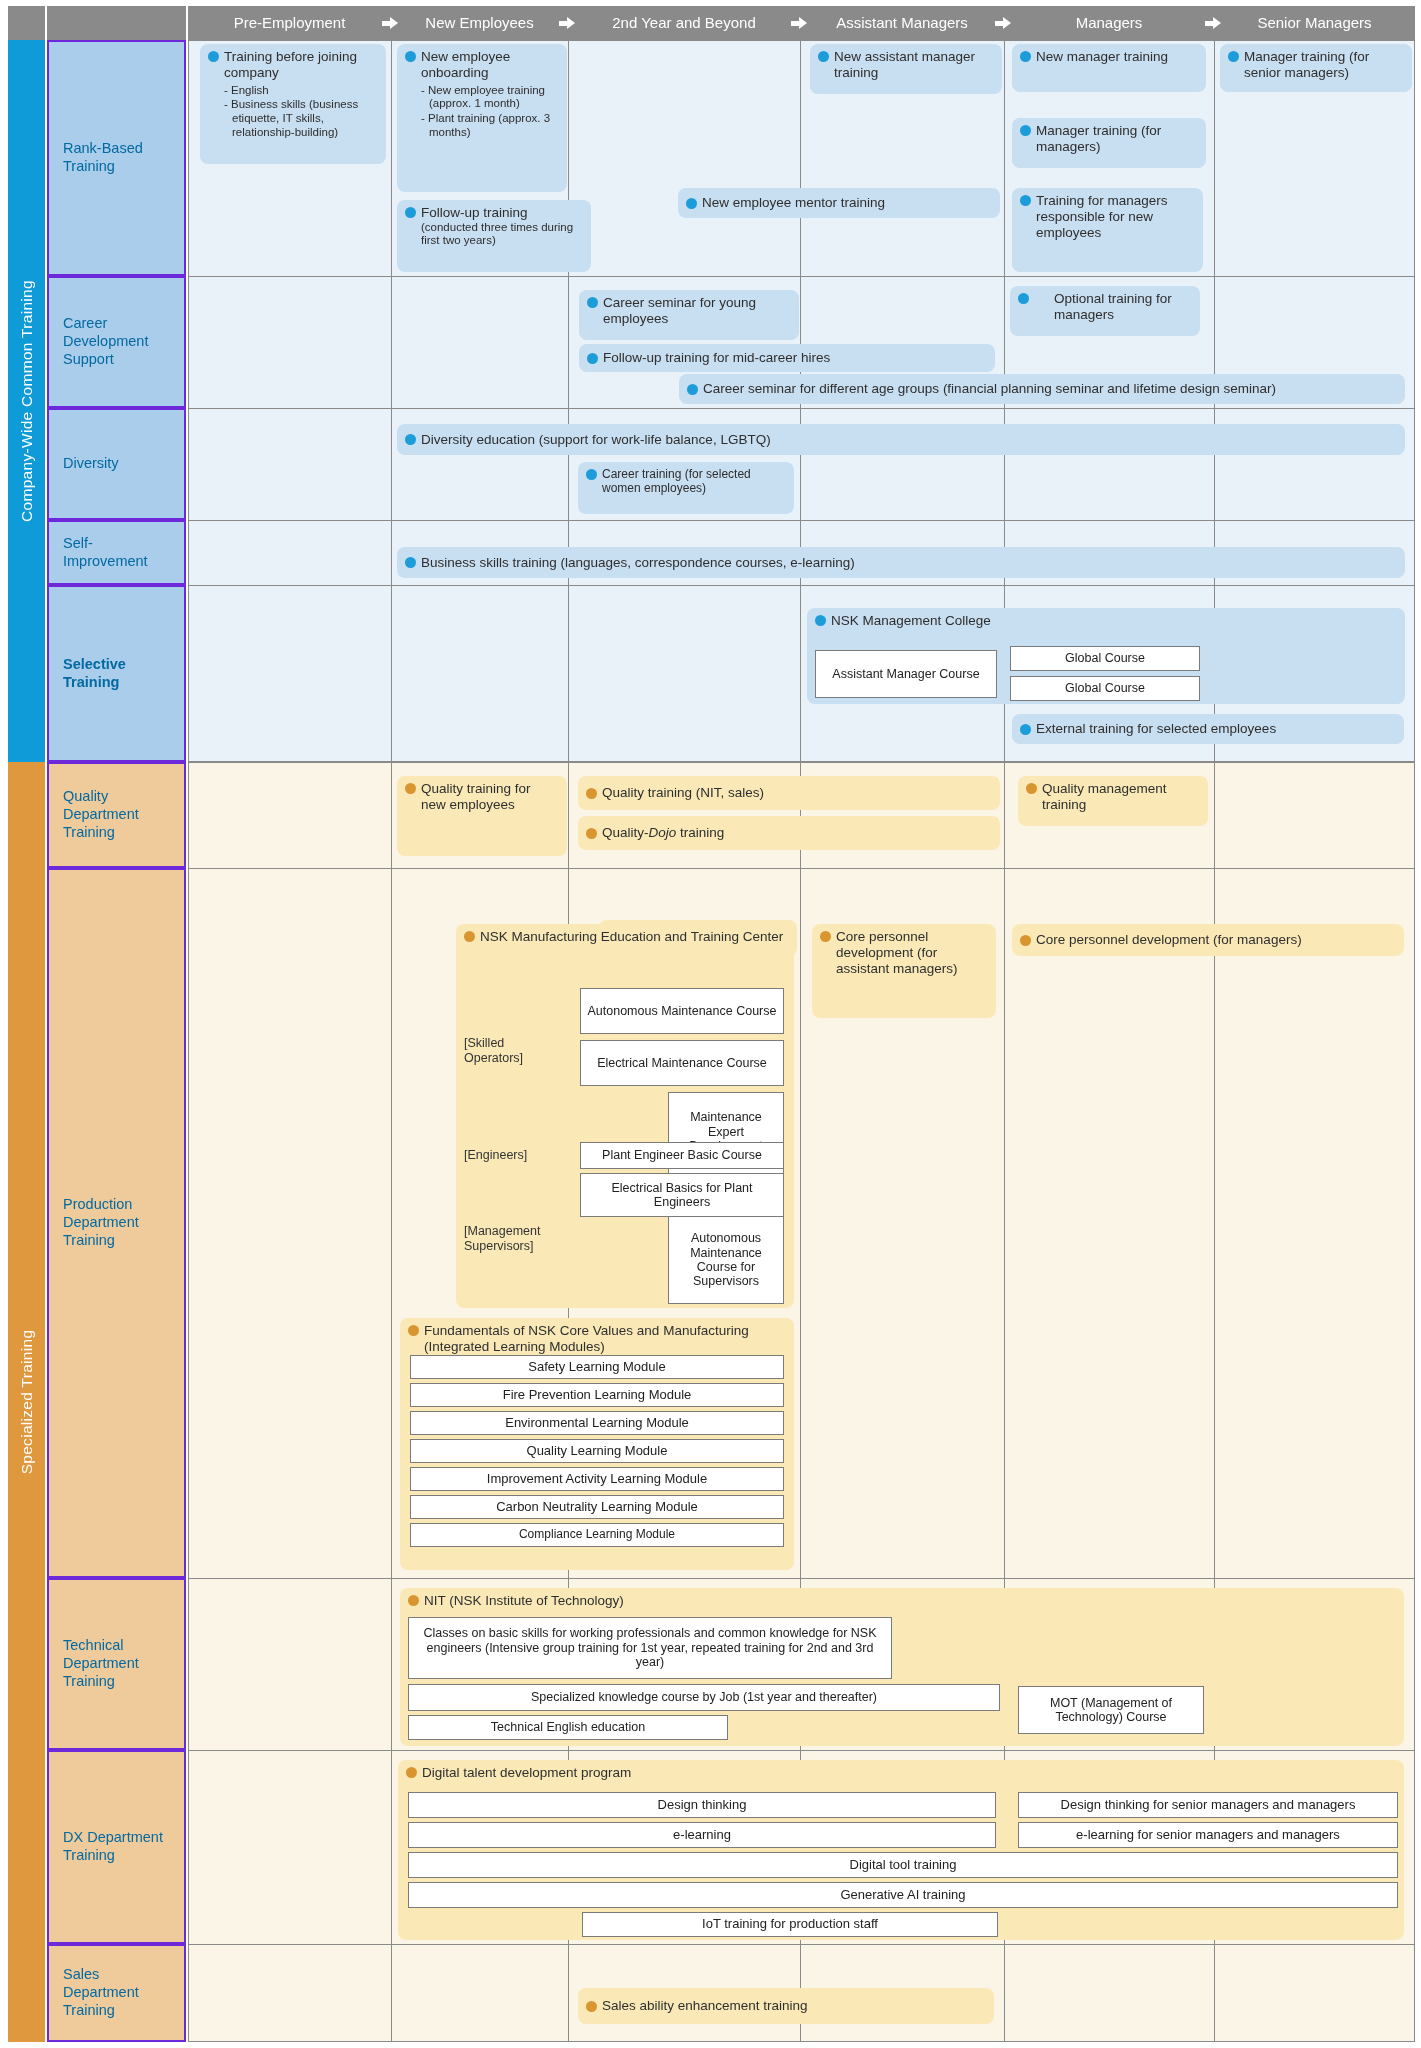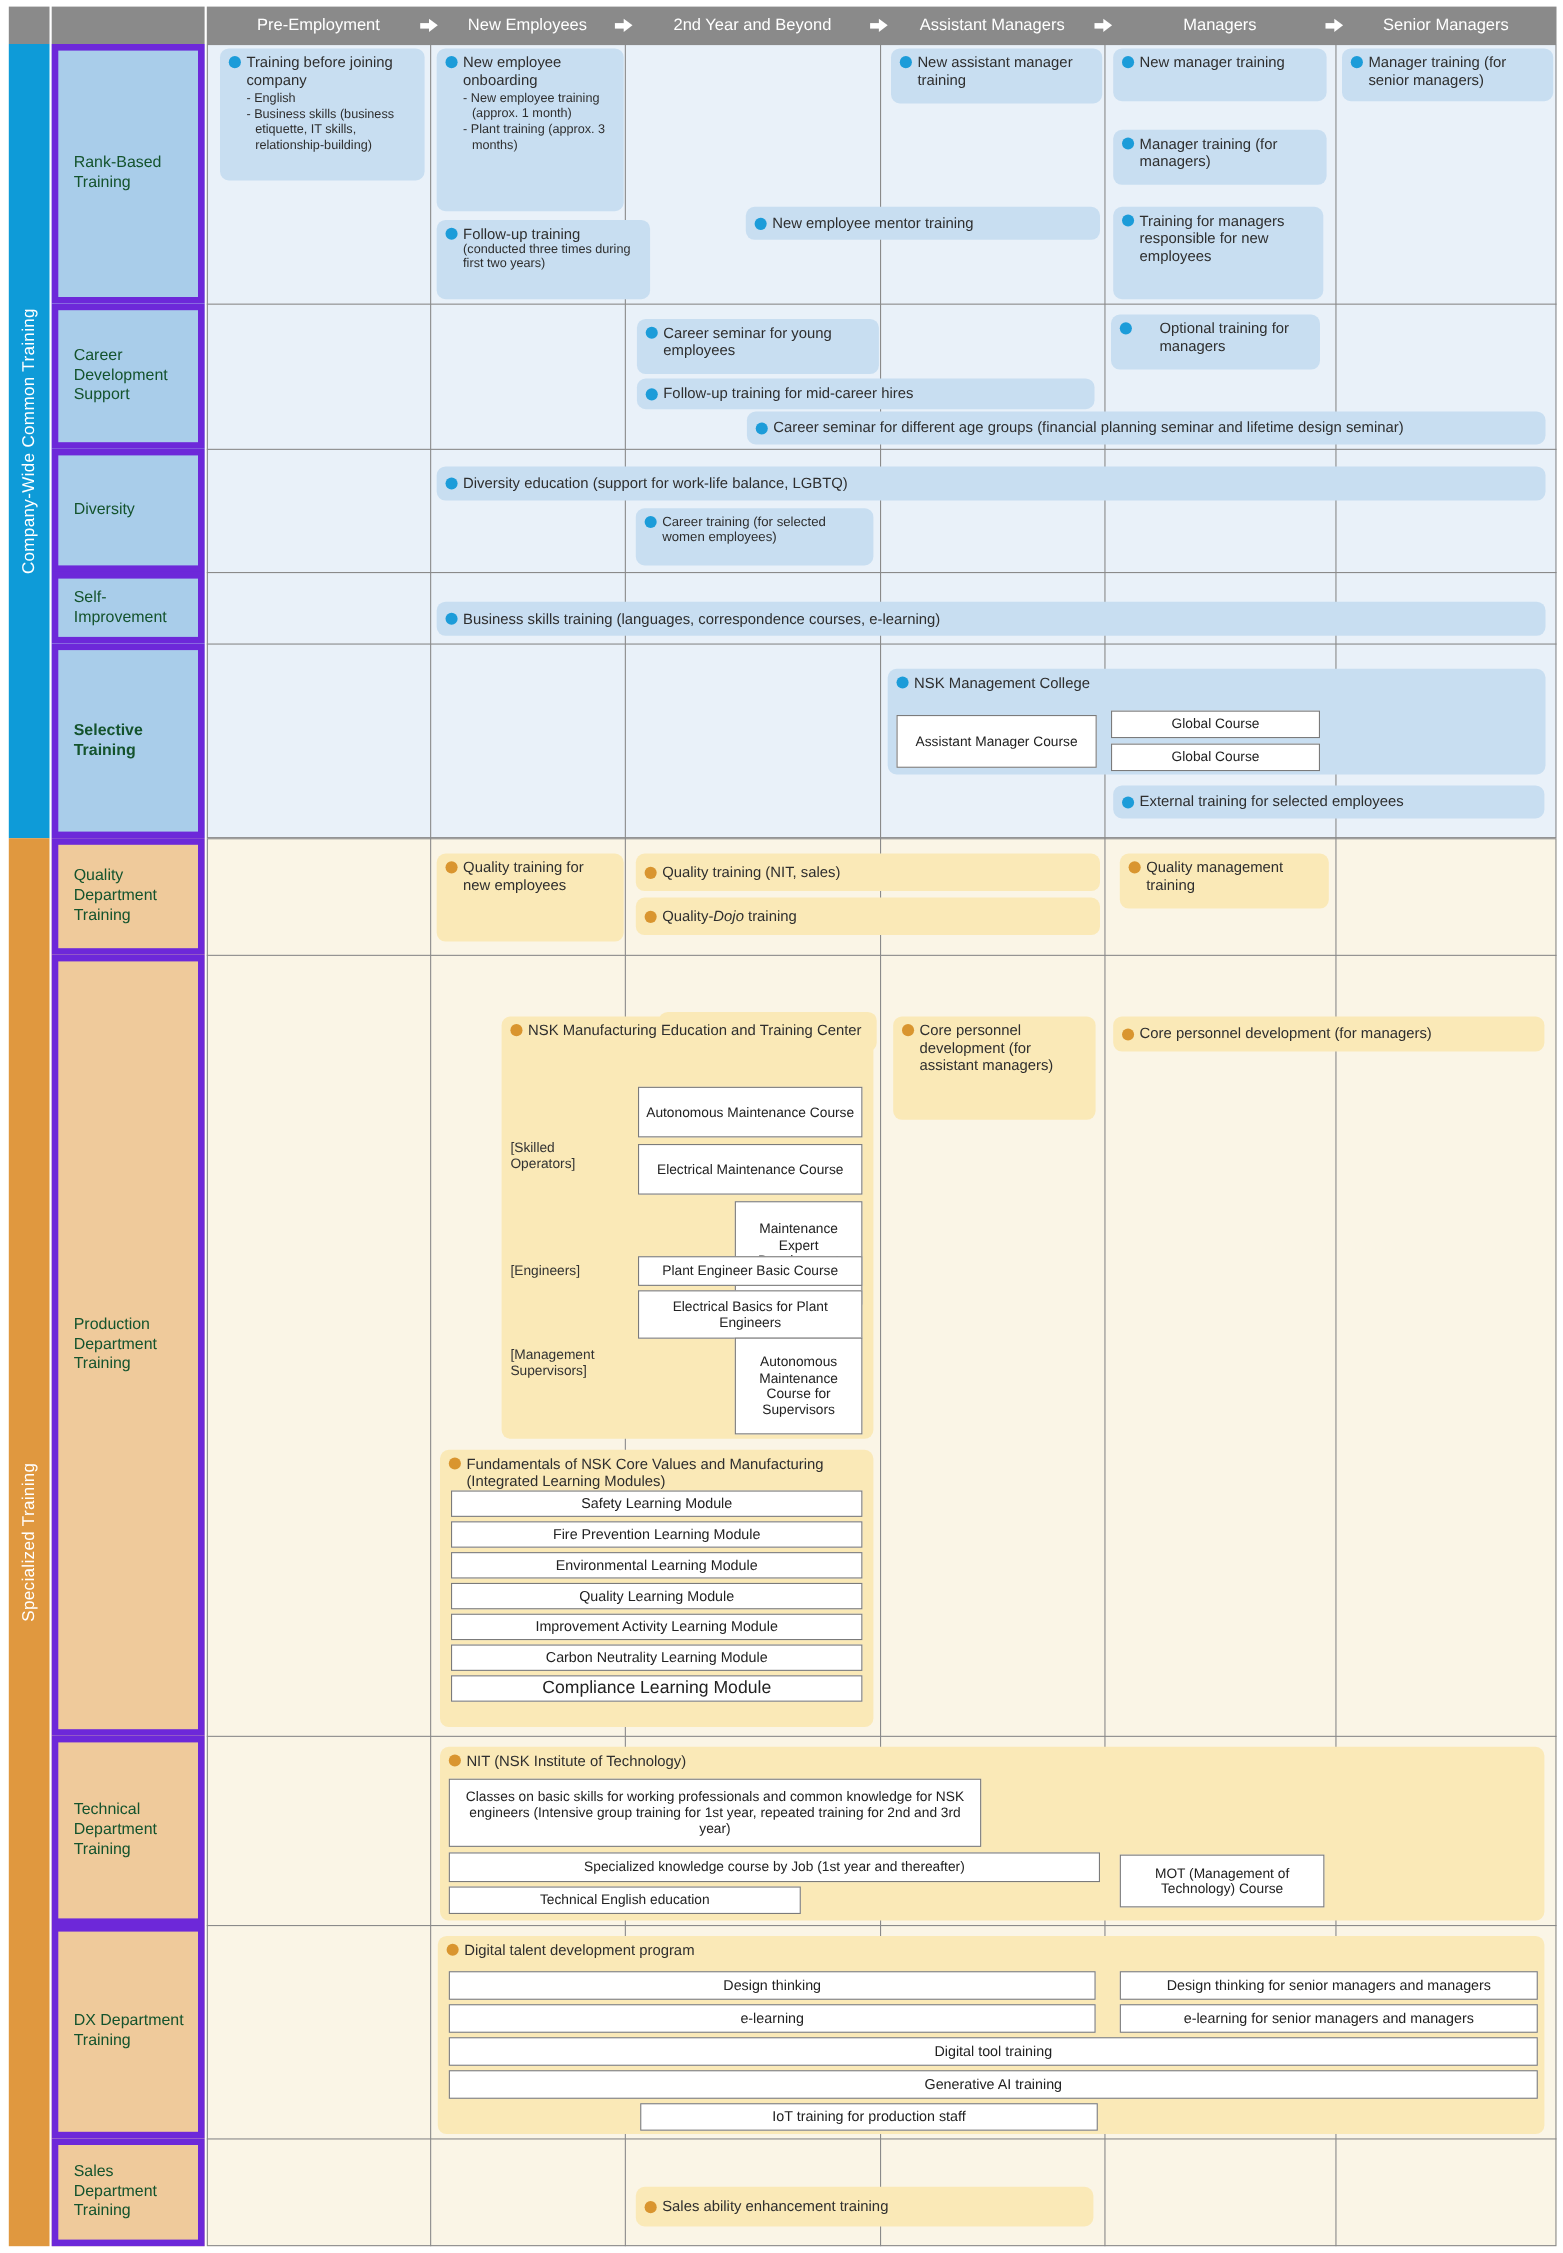--- a/index.html
+++ b/index.html
@@ -16,22 +16,22 @@
                border-left:8px solid #fff;}
   
   .bg{position:absolute;box-sizing:border-box;border:1px solid #8a8a8a;}
   .vline{position:absolute;width:1px;background:#8a8a8a;}
   .hline{position:absolute;height:1px;background:#8a8a8a;}
   
   .strip{position:absolute;}
   .vlabel{position:absolute;left:50%;top:50%;transform:translate(-50%,-50%) rotate(-90deg);
           white-space:nowrap;color:#fff;font-size:15.5px;letter-spacing:.3px;}
   .rowlabel{position:absolute;box-sizing:border-box;display:flex;align-items:center;
-            padding:4px 8px 4px 14px;font-size:14.5px;line-height:1.22;color:#14532d;
-            border:6px solid #6d28d9;}
+            padding:4px 8px 4px 14px;font-size:14.5px;line-height:1.22;color:#0369a1;
+            border:2px solid #6d28d9;}
   .bluecell{background:#A9CDEA;}
   .orangecell{background:#EFCA9B;}
   
   .bbox,.ybox{position:absolute;box-sizing:border-box;border-radius:8px;
               display:flex;align-items:flex-start;padding:5px 8px;
               font-size:13.5px;line-height:1.18;}
   .bbox{background:#C8DEF1;}
   .ybox{background:#FAE9B7;}
   .bar{align-items:center;}
   .dot{flex:0 0 auto;width:11px;height:11px;border-radius:50%;margin:2px 5px 0 0;}
@@ -280,21 +280,21 @@
   <div class="ybox" style="left:400px;top:1318px;width:394px;height:252px;">
     <span class="dot odot"></span>
     <span>Fundamentals of NSK Core Values and Manufacturing (Integrated Learning Modules)</span>
   </div>
   <div class="wbox" style="left:410px;top:1355px;width:374px;height:24px;font-size:13px;">Safety Learning Module</div>
   <div class="wbox" style="left:410px;top:1383px;width:374px;height:24px;font-size:13px;">Fire Prevention Learning Module</div>
   <div class="wbox" style="left:410px;top:1411px;width:374px;height:24px;font-size:13px;">Environmental Learning Module</div>
   <div class="wbox" style="left:410px;top:1439px;width:374px;height:24px;font-size:13px;">Quality Learning Module</div>
   <div class="wbox" style="left:410px;top:1467px;width:374px;height:24px;font-size:13px;">Improvement Activity Learning Module</div>
   <div class="wbox" style="left:410px;top:1495px;width:374px;height:24px;font-size:13px;">Carbon Neutrality Learning Module</div>
-  <div class="wbox" style="left:410px;top:1523px;width:374px;height:24px;font-size:16px;">Compliance Learning Module</div>
+  <div class="wbox" style="left:410px;top:1523px;width:374px;height:24px;font-size:12px;">Compliance Learning Module</div>
 
   <div class="ybox" style="left:400px;top:1588px;width:1004px;height:158px;">
     <span class="dot odot"></span>
     <span>NIT (NSK Institute of Technology)</span>
   </div>
   <div class="wbox" style="left:408px;top:1617px;width:484px;height:62px;">Classes on basic skills for working professionals and common knowledge for NSK engineers (Intensive group training for 1st year, repeated training for 2nd and 3rd year)</div>
   <div class="wbox" style="left:408px;top:1684px;width:592px;height:27px;">Specialized knowledge course by Job (1st year and thereafter)</div>
   <div class="wbox" style="left:408px;top:1715px;width:320px;height:25px;">Technical English education</div>
   <div class="wbox" style="left:1018px;top:1686px;width:186px;height:48px;">MOT (Management of Technology) Course</div>
 

